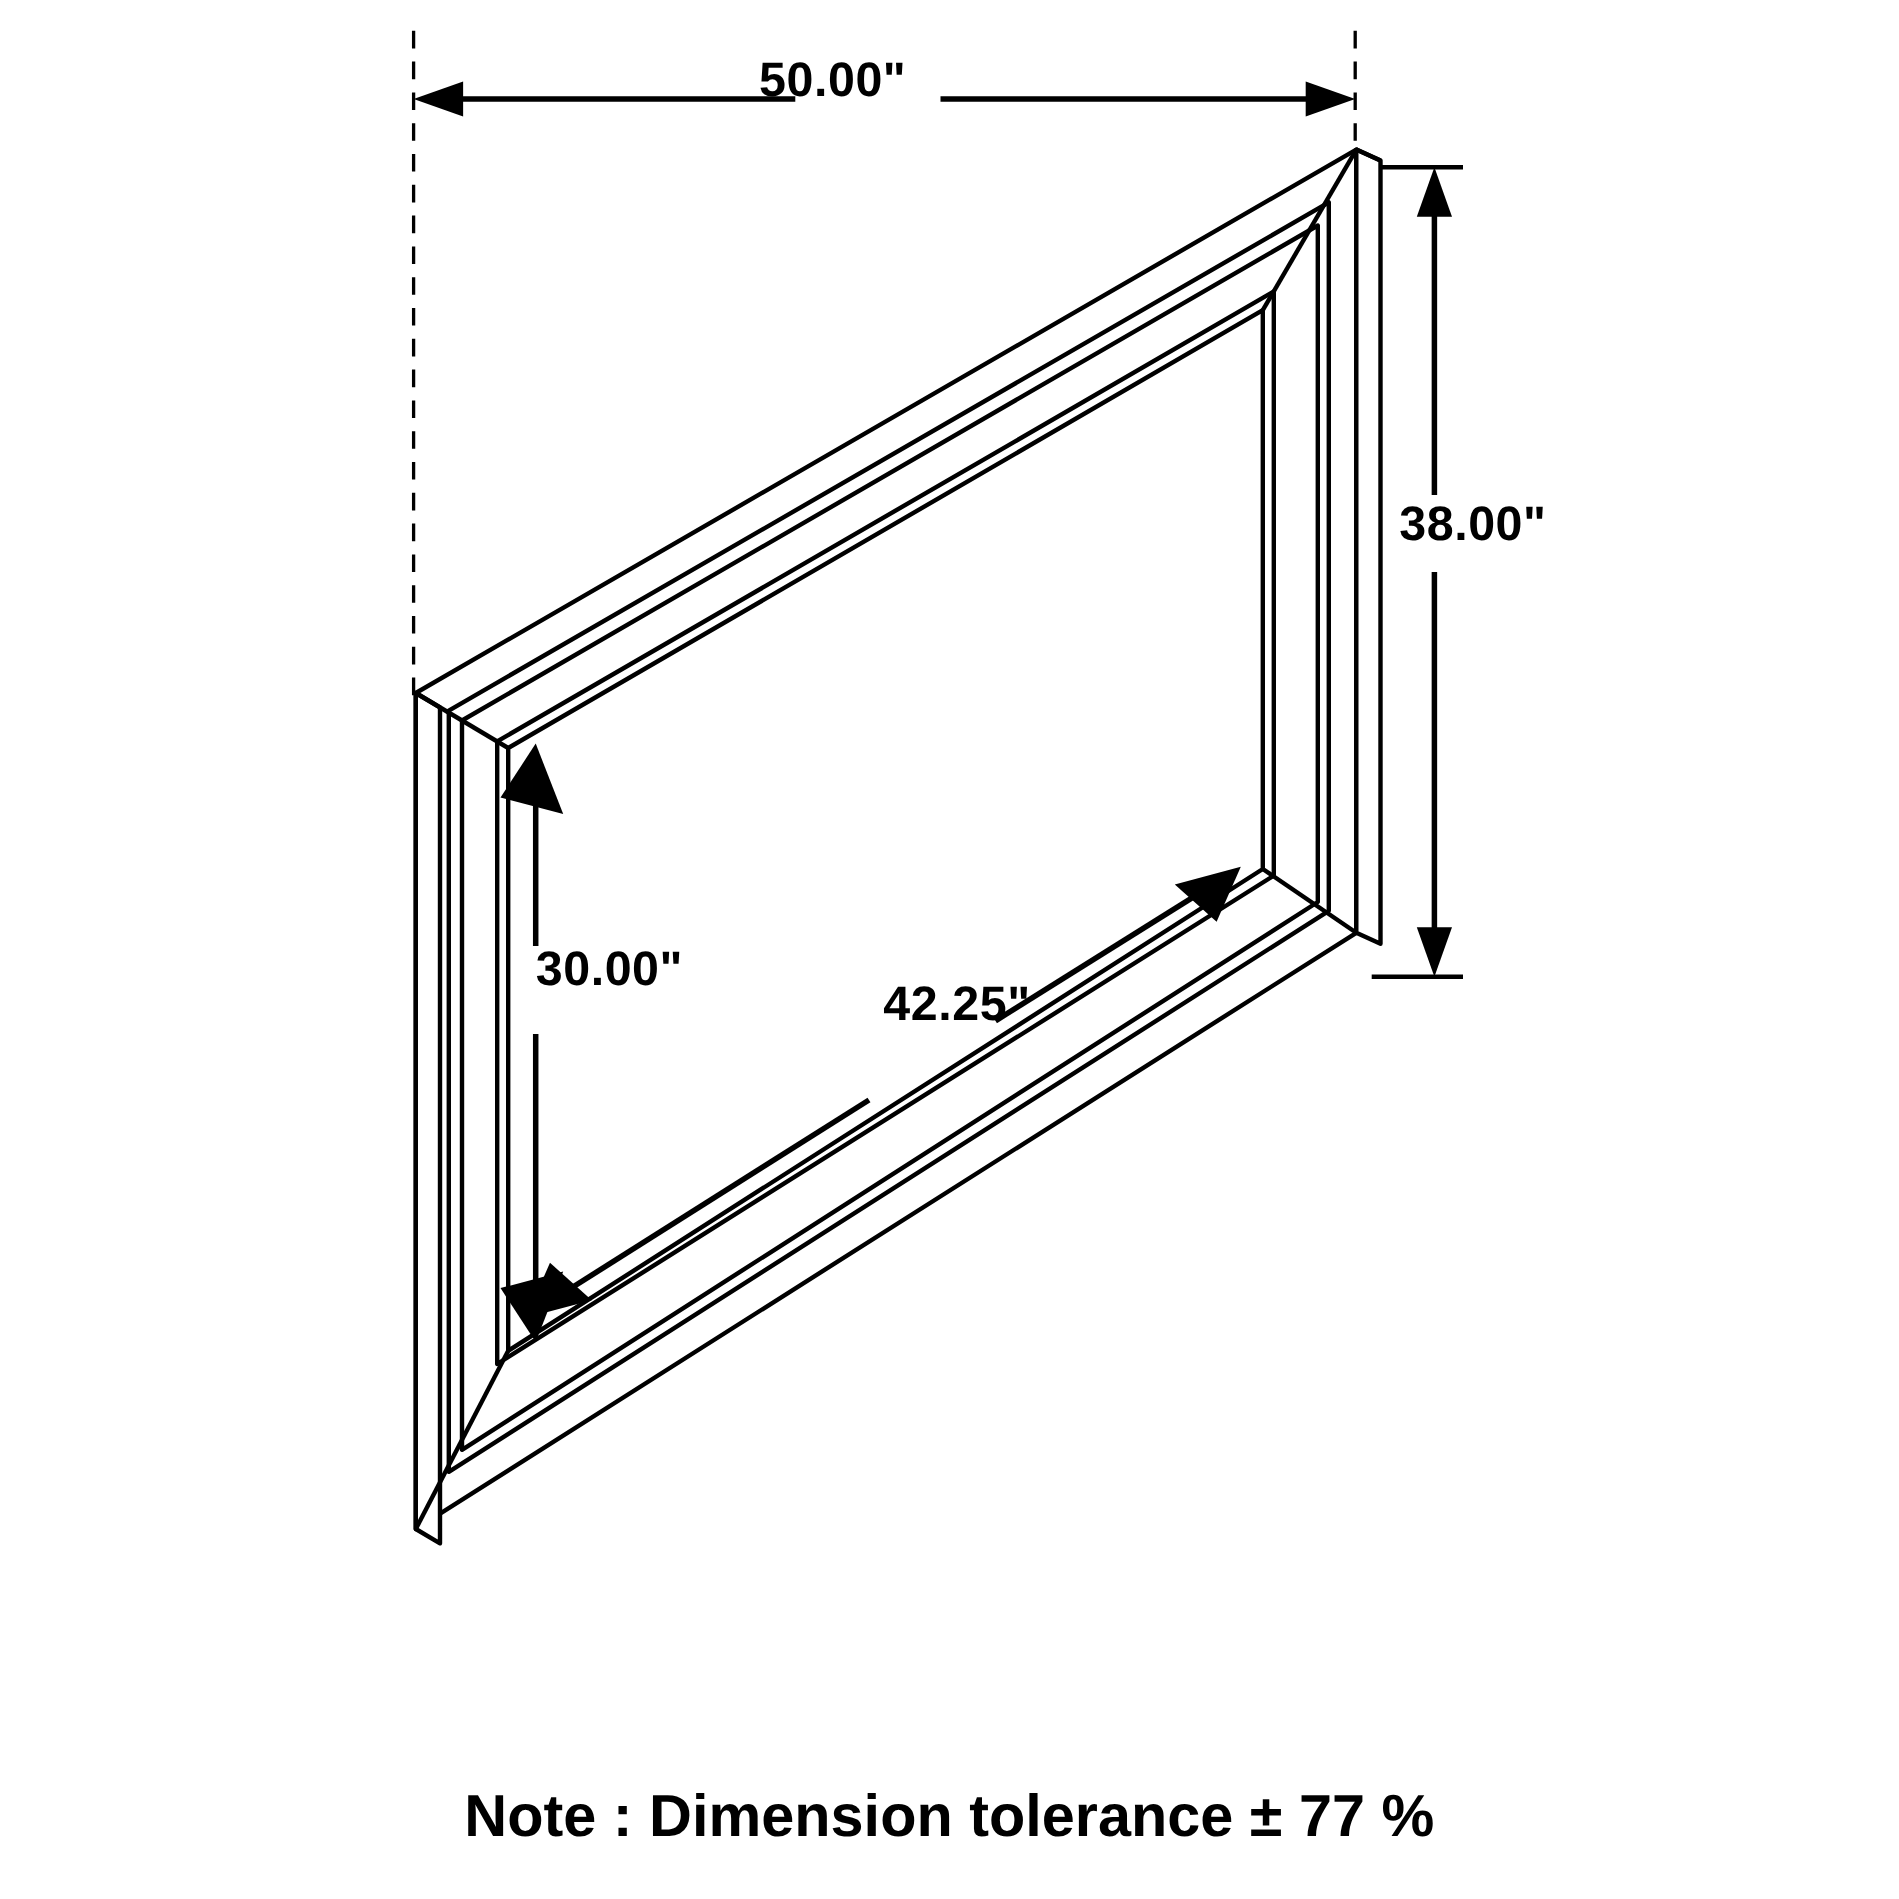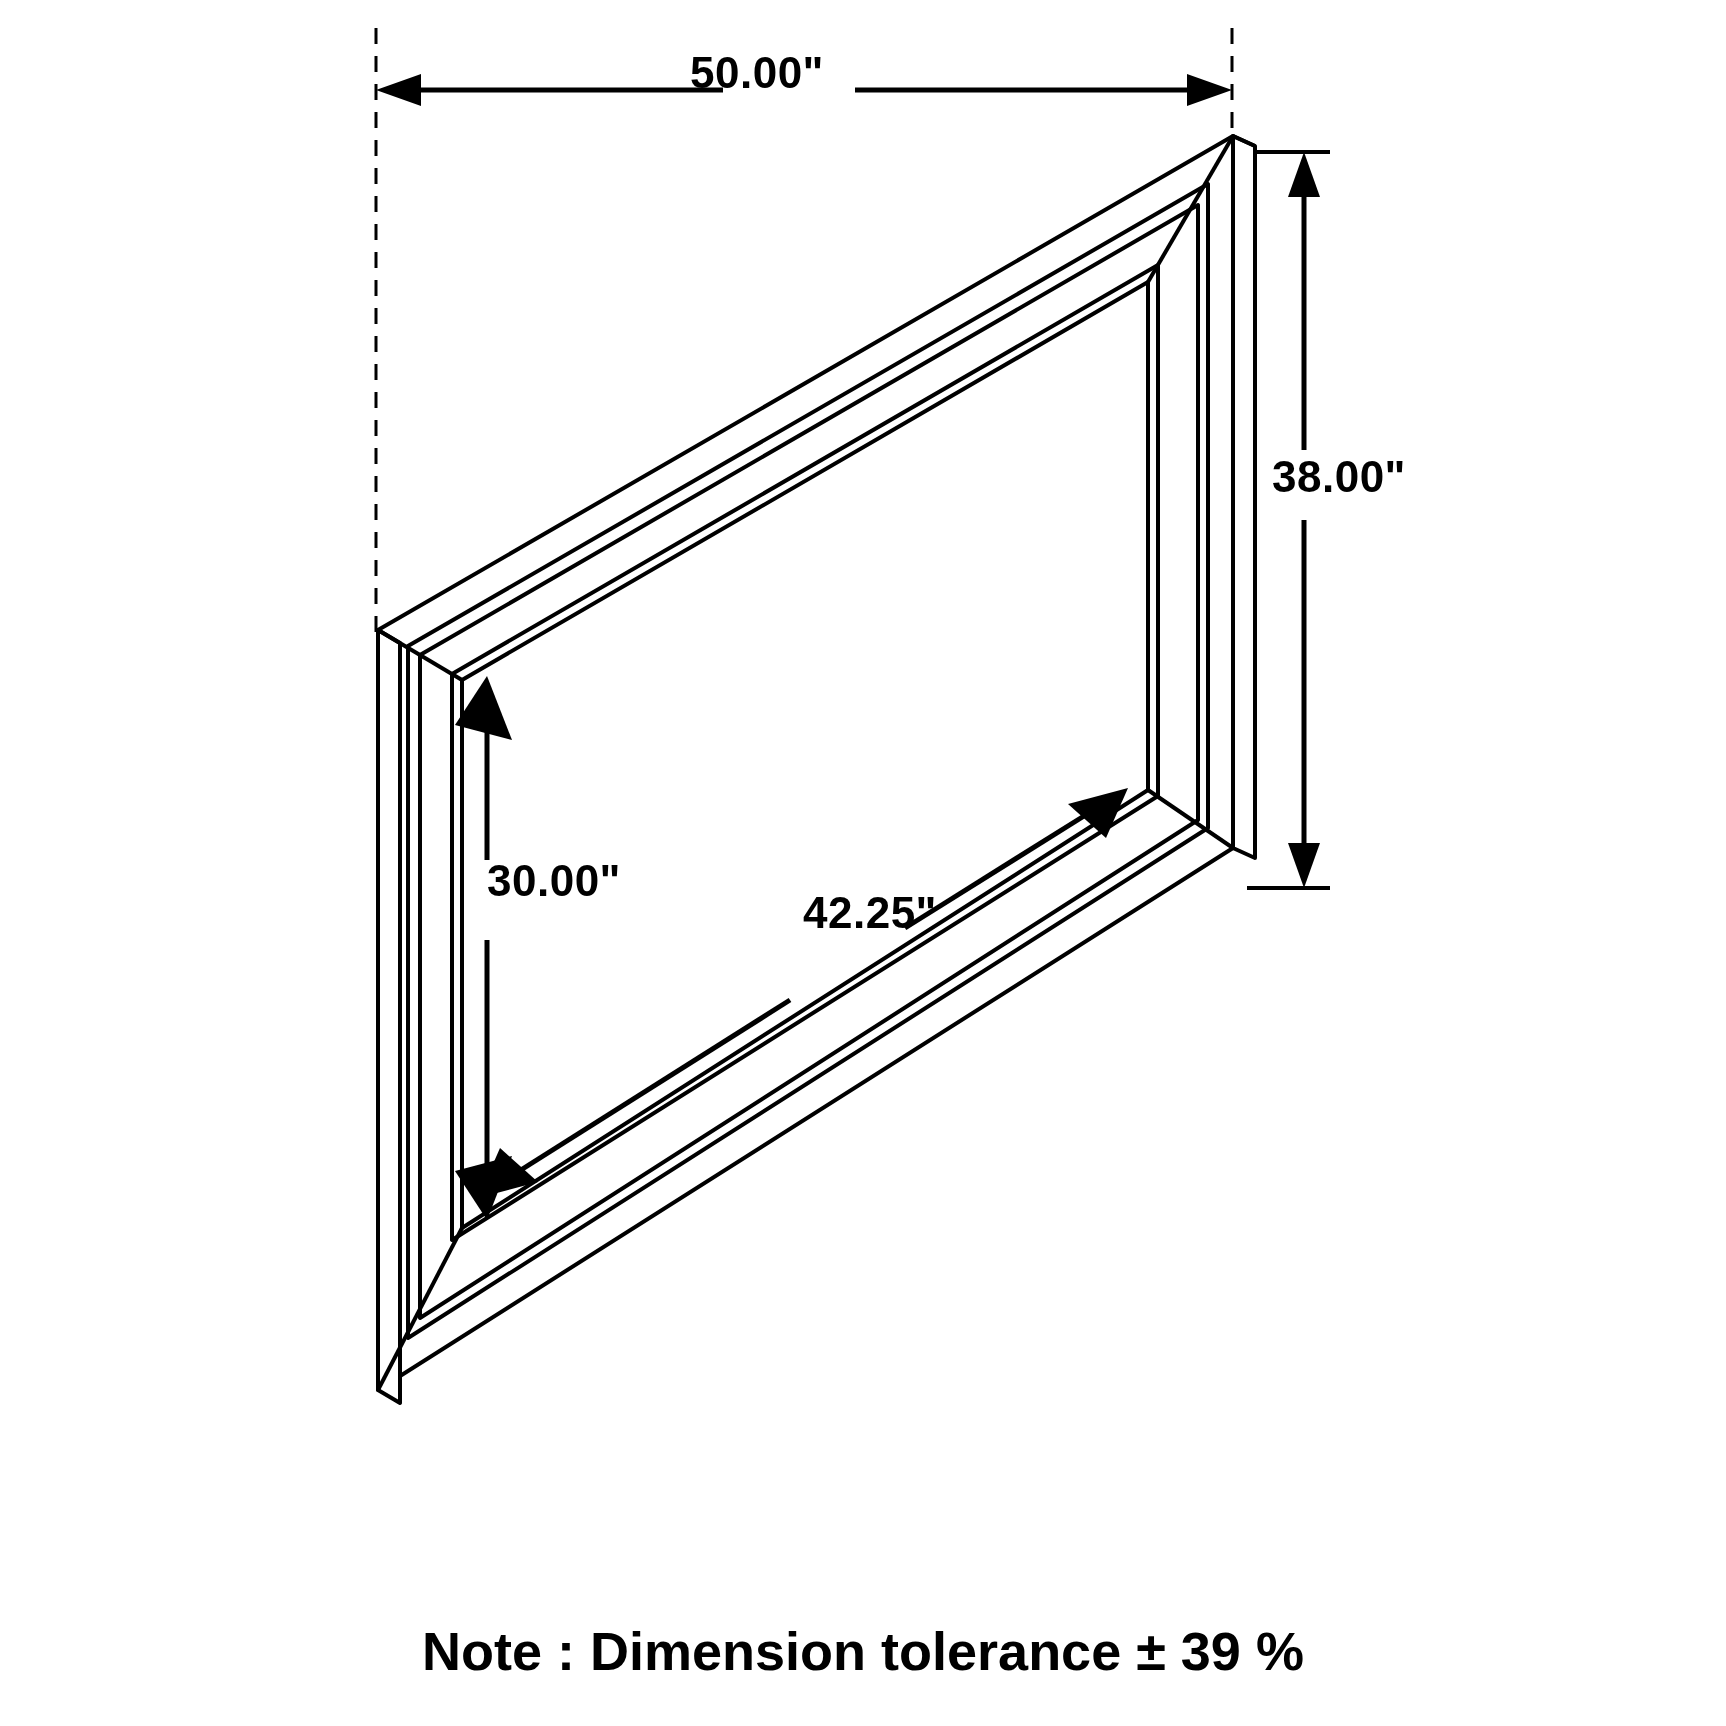--- a/index.html
+++ b/index.html
@@ -123,15 +123,15 @@
   </svg>
 
   <div class="dim-label" id="label-width">50.00"</div>
 
   <div class="dim-label" id="label-height">38.00"</div>
 
   <div class="dim-label" id="label-inner-h">30.00"</div>
 
   <div class="dim-label" id="label-inner-w">42.25"</div>
 
-  <div id="note">Note : Dimension tolerance ± 39 %</div>
+  <div id="note">Note : Dimension tolerance ± 77 %</div>
 
 </div>
 
 </body></html>

